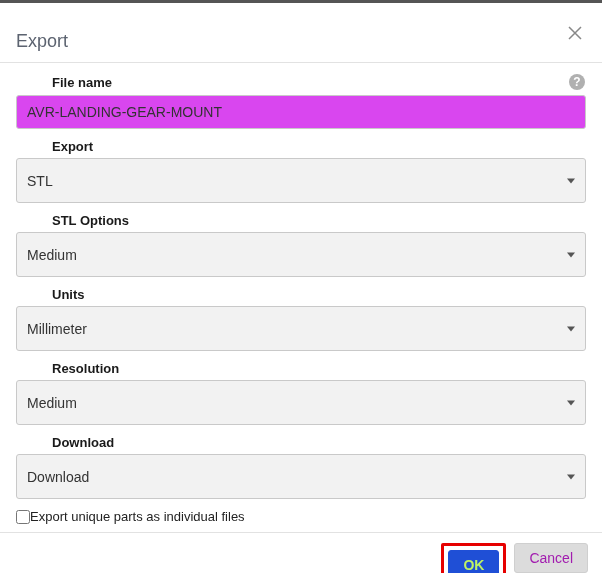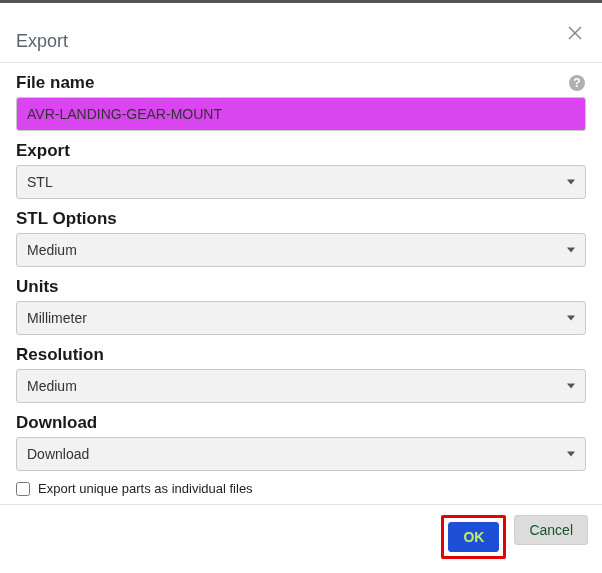--- a/index.html
+++ b/index.html
@@ -42,23 +42,24 @@
   .field {
     margin-bottom: 10px;
   }
   .label-row {
     display: flex;
     justify-content: space-between;
     align-items: center;
     margin-bottom: 4px;
   }
   .label {
-    font-size: 17px;
+    font-size: 13px;
     font-weight: 700;
     color: #1a1a1a;
+    margin-left: 36px;
   }
   .help-icon {
     width: 18px; height: 18px;
     display: inline-flex;
     align-items: center; justify-content: center;
     color: #9b9b9b;
   }
   .text-input {
     width: 100%;
     height: 34px;
@@ -66,21 +67,21 @@
     font-size: 14px;
     color: #333;
     border: 1px solid #c9c9c9;
     border-radius: 3px;
     background: #d946ef;
     font-family: inherit;
   }
   .select {
     position: relative;
     width: 100%;
-    height: 34px;
+    height: 45px;
     border: 1px solid #c9c9c9;
     border-radius: 3px;
     background: #f2f2f2;
     display: flex;
     align-items: center;
     padding: 0 10px;
     cursor: pointer;
   }
   .select-value {
     font-size: 14px;
@@ -92,21 +93,20 @@
     top: 50%;
     transform: translateY(-50%);
     width: 0; height: 0;
     border-left: 4px solid transparent;
     border-right: 4px solid transparent;
     border-top: 5px solid #555;
   }
   .checkbox-row {
     display: flex;
     align-items: center;
-    gap: 8px;
     margin-top: 6px;
   }
   .checkbox-row input[type="checkbox"] {
     width: 14px; height: 14px;
     margin: 0;
   }
   .checkbox-label {
     font-size: 13px;
     color: #222;
   }
@@ -127,21 +127,21 @@
     font-family: inherit;
   }
   .btn-primary {
     background: #1f4fd6;
     color: #bef264;
     font-weight: 600;
     border-color: #1f4fd6;
   }
   .btn-default {
     background: #dcdcdc;
-    color: #14532d;
+    color: #a21caf;
     border-color: #cfcfcf;
   }
   .ok-highlight {
     border: 3px solid #e60000;
     padding: 4px;
     display: inline-block;
     border-radius: 2px;
   }
 </style>
 </head>

